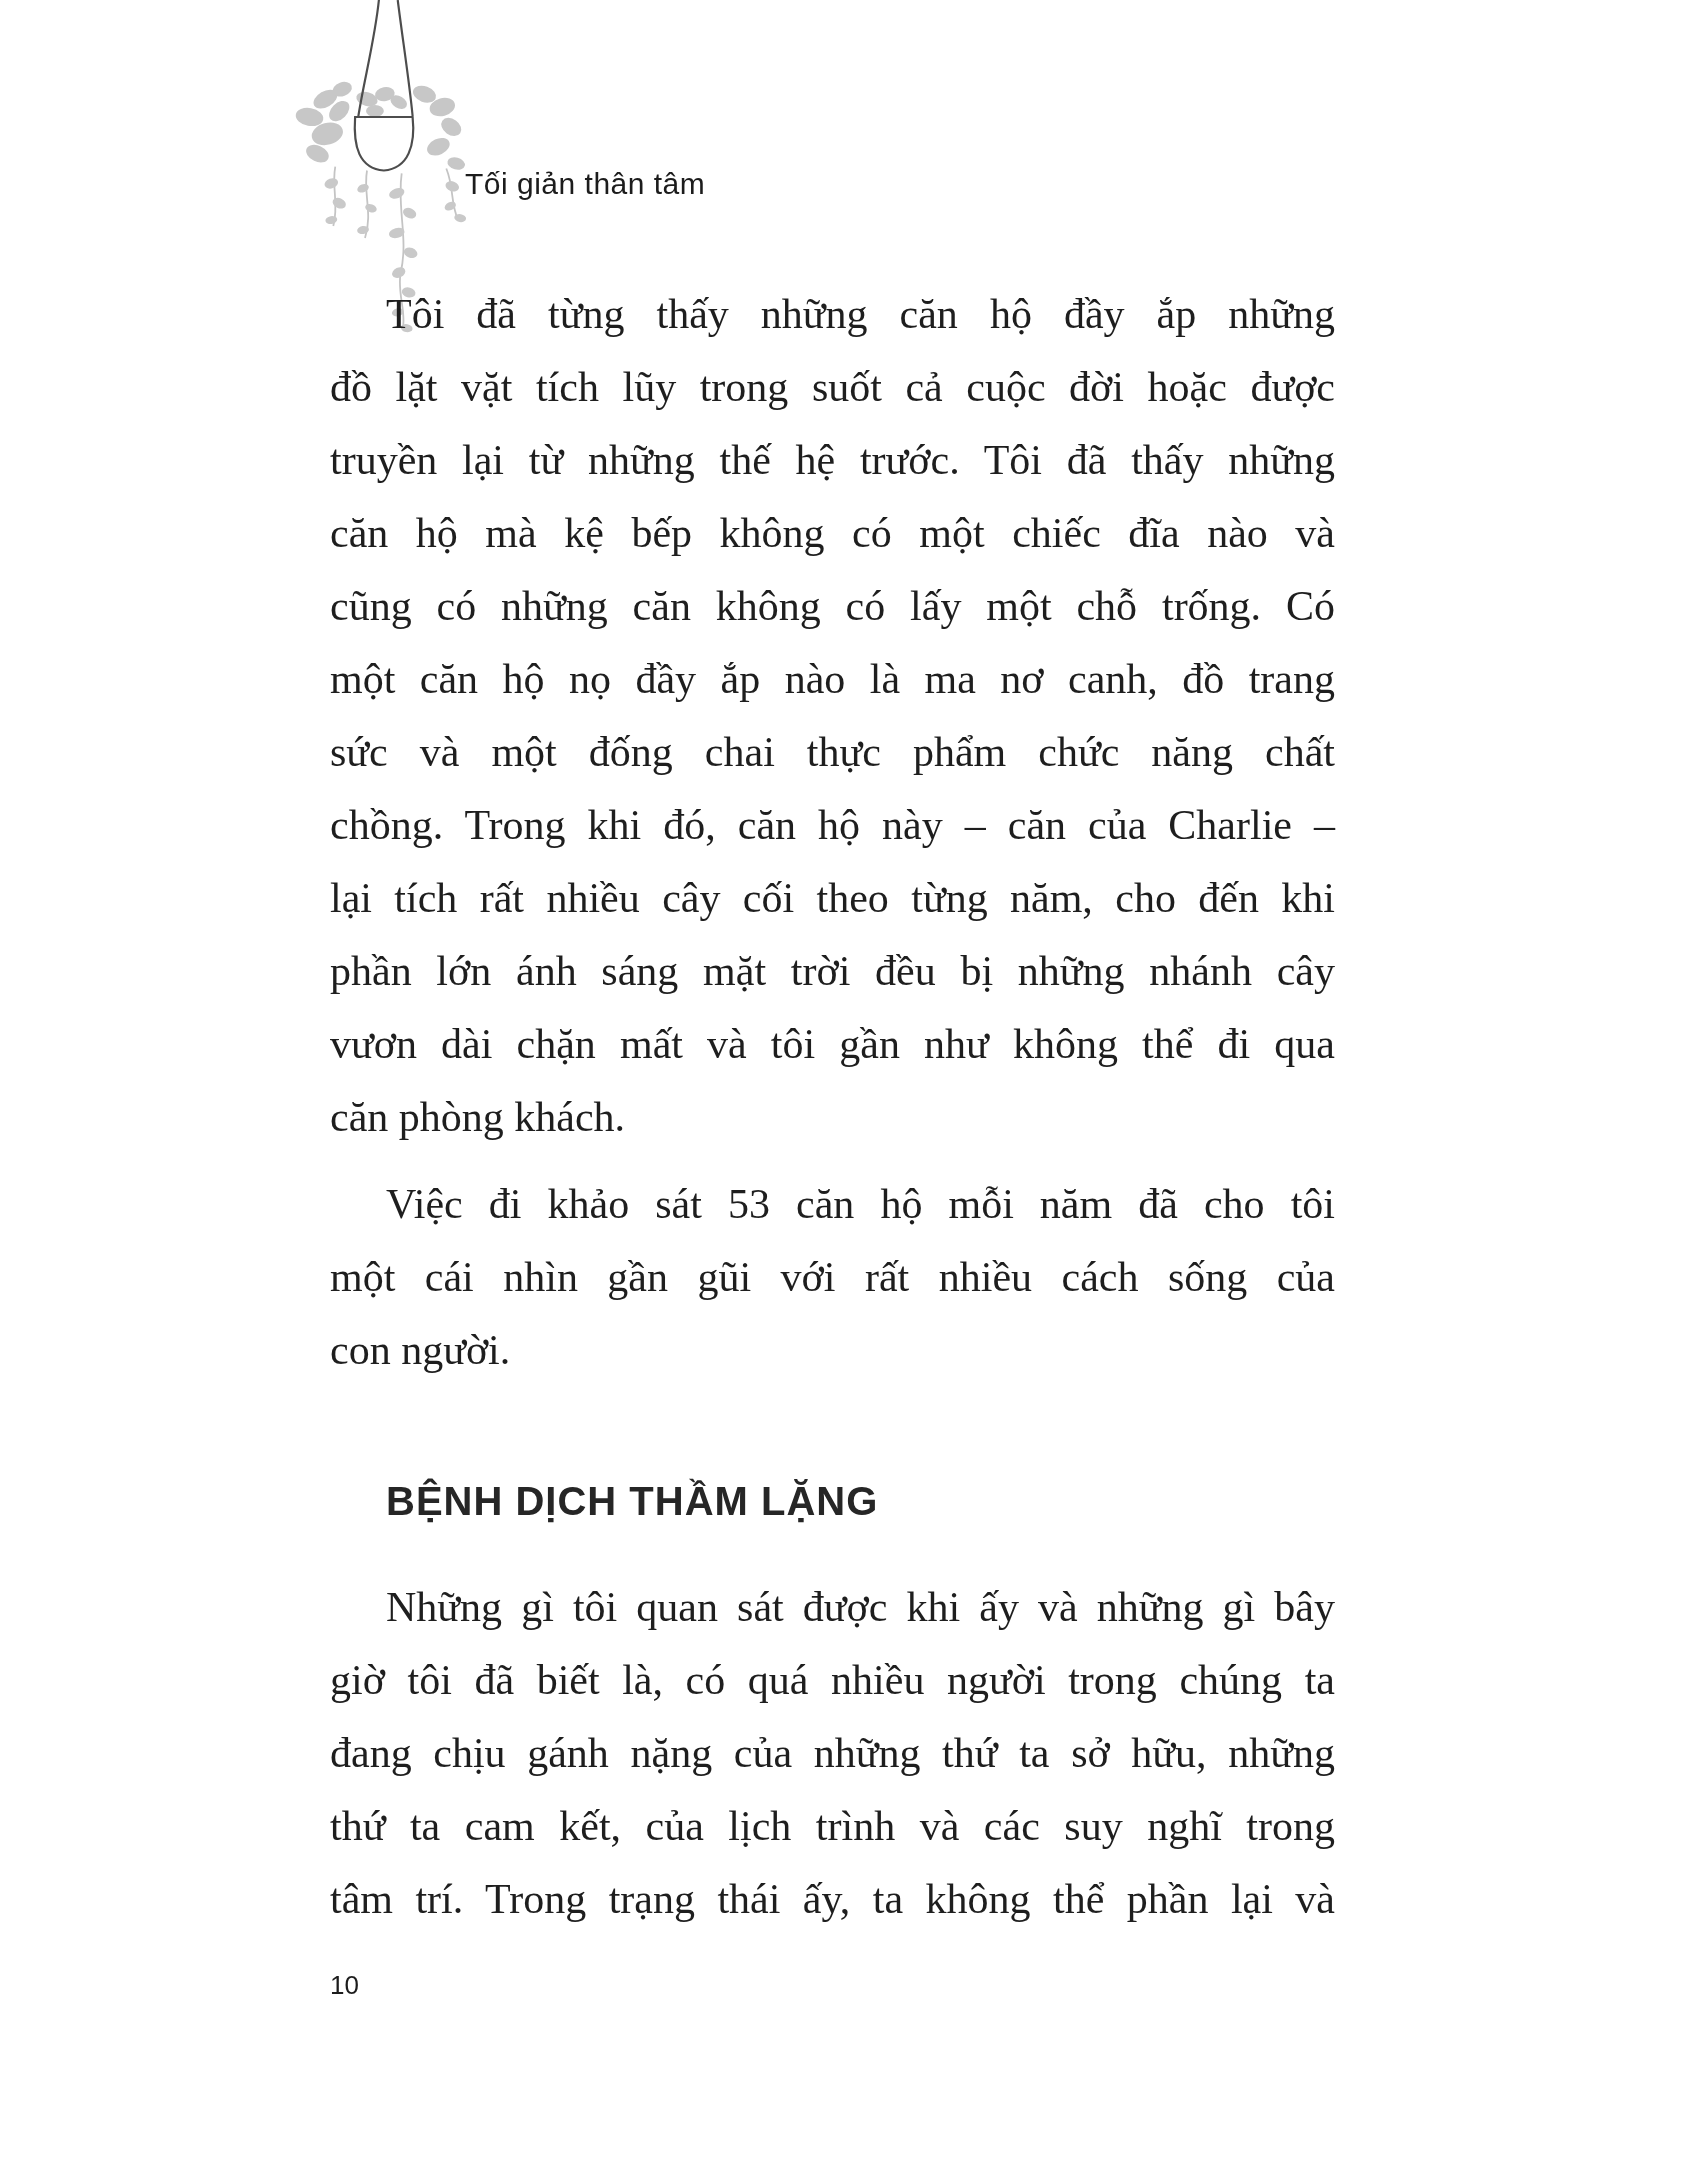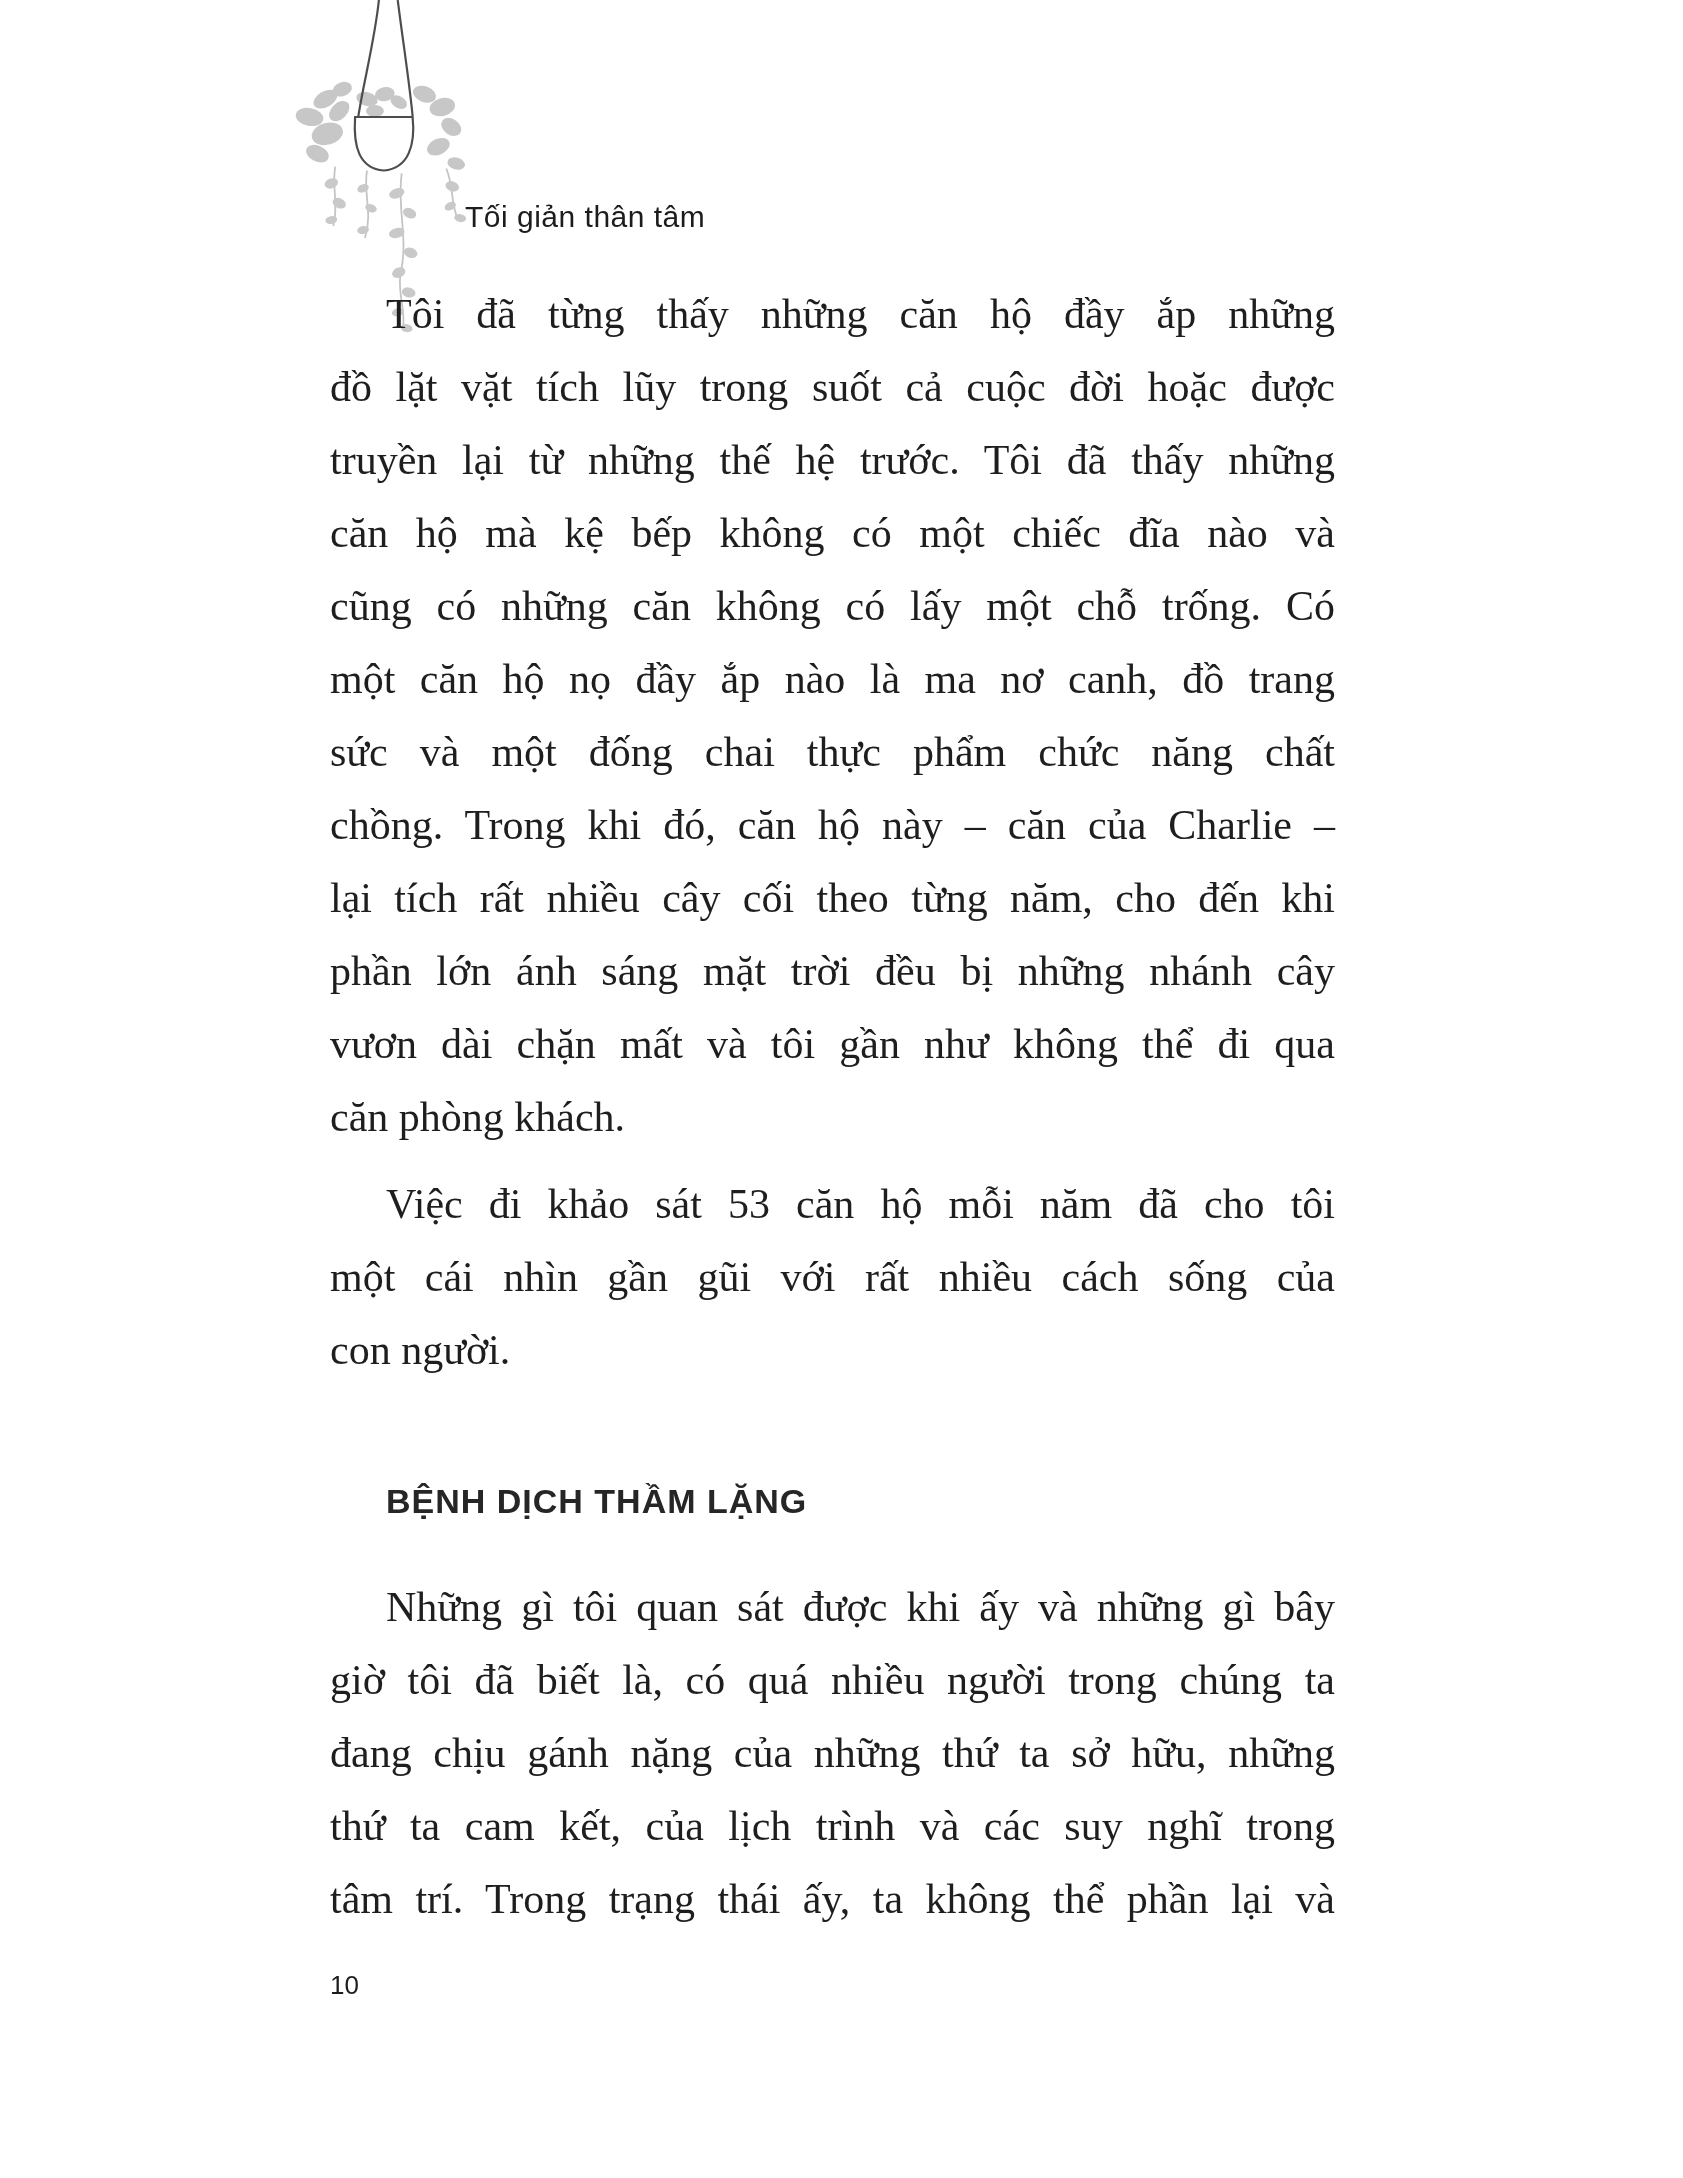--- a/index.html
+++ b/index.html
@@ -12,42 +12,42 @@
   }
   
   .plant{
     position:absolute;left:248px;top:0;width:238px;height:342px;
   }
   
   .running-header{
     position:absolute;left:465px;top:167px;
     font-family:"Liberation Sans","DejaVu Sans",sans-serif;
     font-size:30px;line-height:34px;
-    color:#1c1c1c;letter-spacing:0.5px;margin-top:33px;
+    color:#1c1c1c;letter-spacing:0.5px;
   }
   
   .textblock{
     position:absolute;left:330px;width:1005px;
     color:#1e1e1e;
   }
   .bline{
     font-size:42px;line-height:73px;
     text-align:justify;text-align-last:justify;
     white-space:normal;
   }
   .bline.endline{text-align:right;text-align-last:left;}
   .bline.indent{text-indent:56px;}
   .para1{top:278px;}
   .para2{top:1168px;}
   .para3{top:1571px;}
   
   .section-heading{
     position:absolute;left:386px;top:1477px;
     font-family:"Liberation Sans","DejaVu Sans",sans-serif;
-    font-weight:700;font-size:34px;line-height:48px;
+    font-weight:700;font-size:40px;line-height:48px;
     color:#262626;letter-spacing:1px;
   }
   
   .page-number{
     position:absolute;left:330px;top:1965px;
     font-family:"Liberation Sans","DejaVu Sans",sans-serif;
     font-size:26px;line-height:40px;color:#1c1c1c;
   }
 </style>
 </head>

